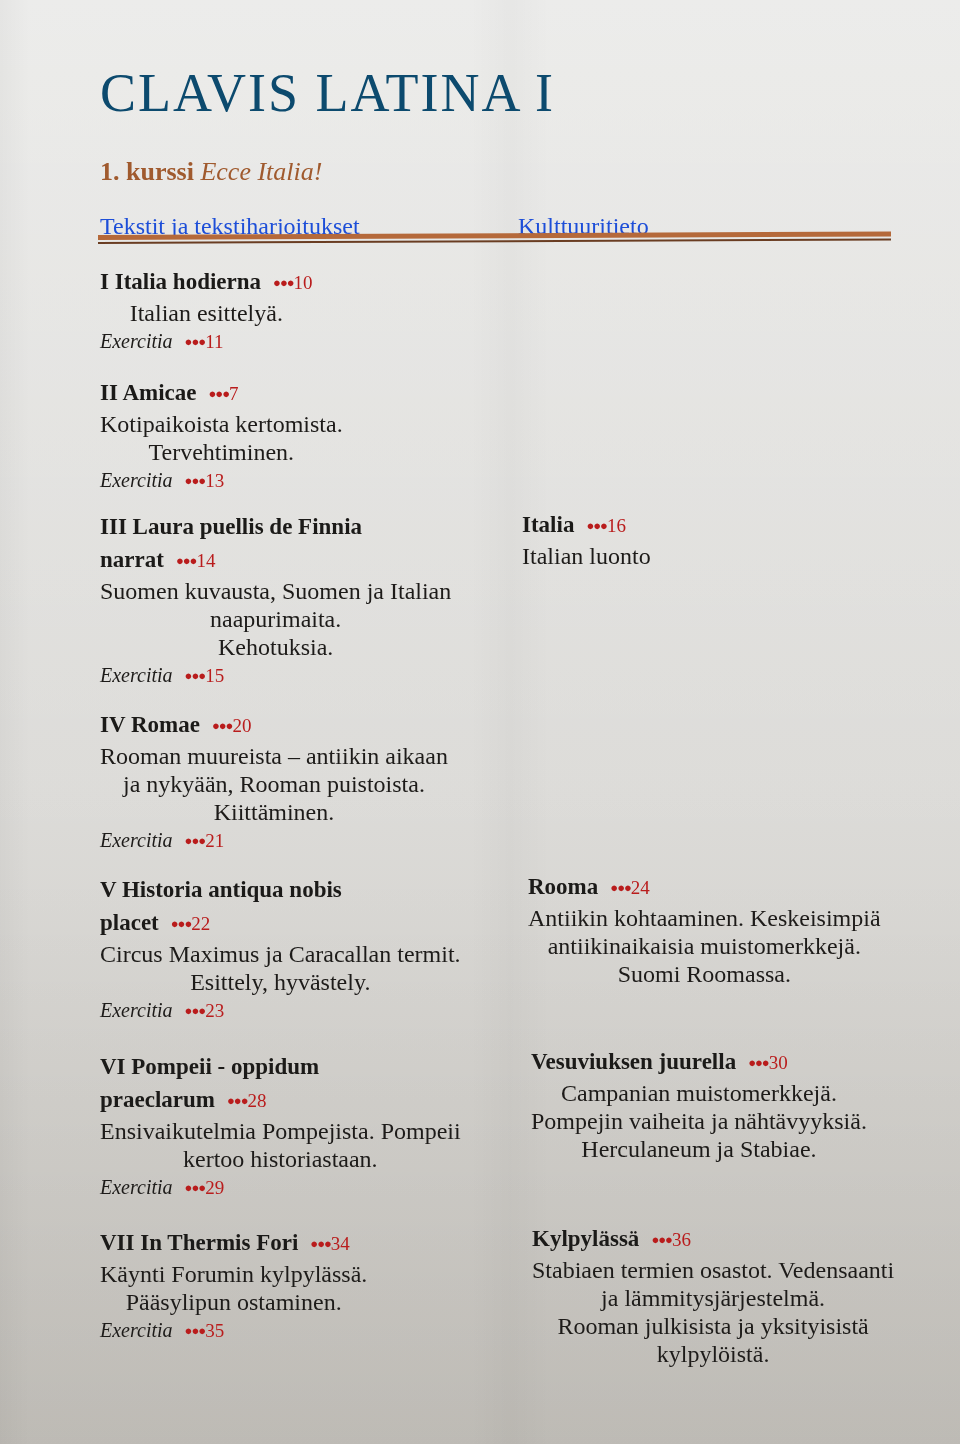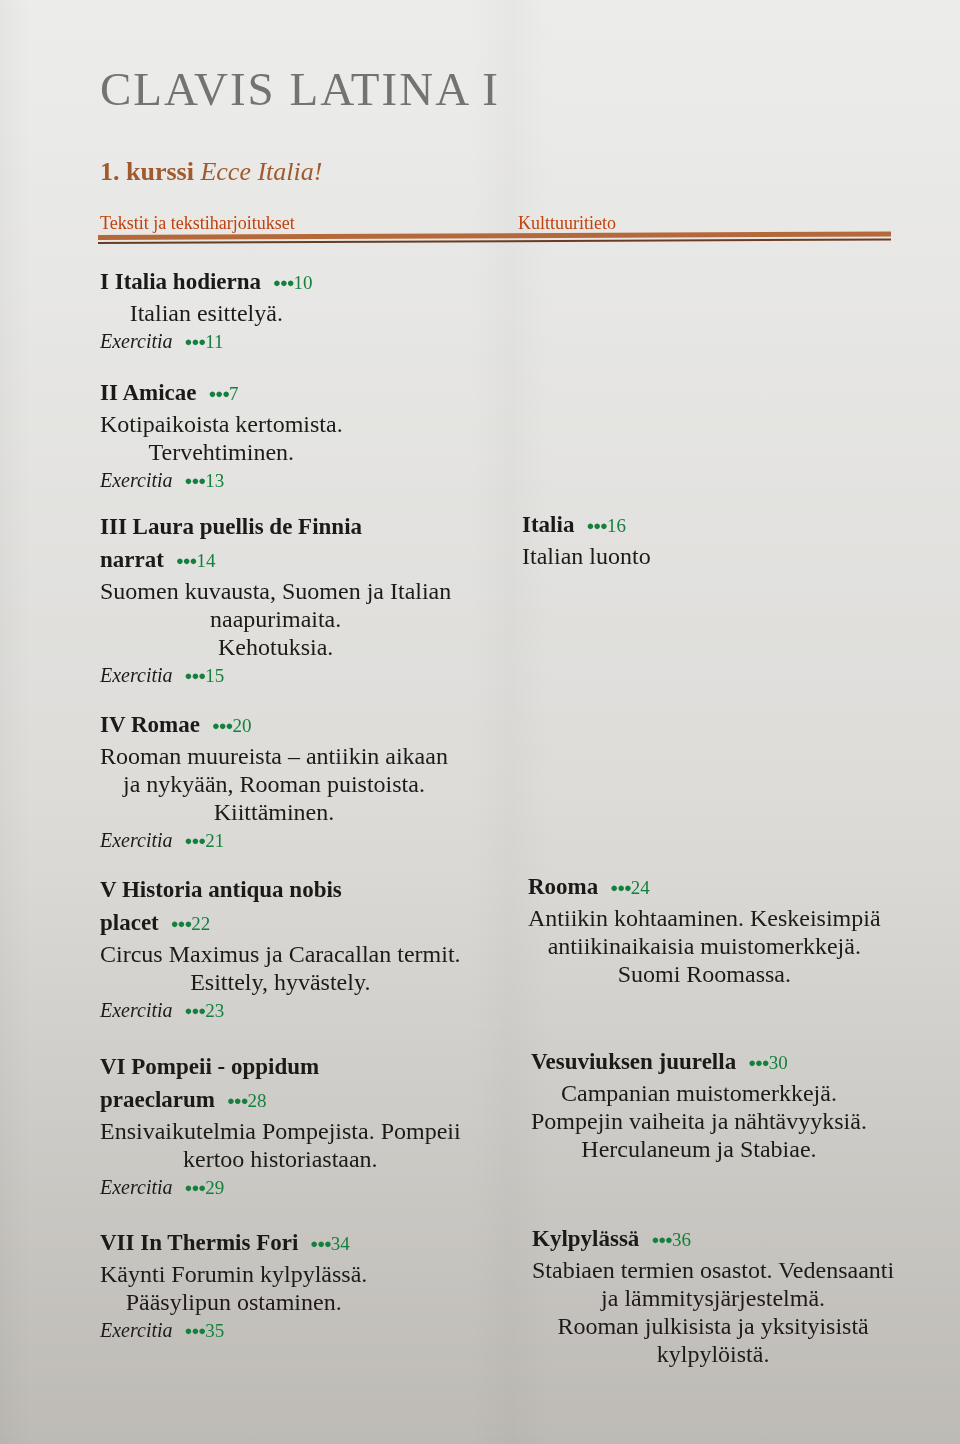--- a/index.html
+++ b/index.html
@@ -15,44 +15,44 @@
     background:
       linear-gradient(90deg, rgba(0,0,0,0.03) 0px, rgba(255,255,255,0) 30px),
       linear-gradient(180deg, rgba(255,255,255,0.25) 0%, rgba(255,255,255,0) 60%, rgba(0,0,0,0.06) 100%);
   }
   .shade {
     position: absolute; left: 470px; top: 0; width: 80px; height: 1444px;
     background: linear-gradient(90deg, rgba(0,0,0,0) 0%, rgba(0,0,0,0.025) 50%, rgba(0,0,0,0) 100%);
   }
   .title {
     position: absolute; left: 100px; top: 62px;
-    font-size: 47px; letter-spacing: 2px; color: #737373;
+    font-size: 54px; letter-spacing: 2px; color: #0c4a6e;
     font-family: "Liberation Serif", serif; font-weight: normal;
   }
   .course {
     position: absolute; left: 100px; top: 157px;
     font-size: 26px; color: #a05a2e; font-weight: bold;
   }
   .course .italic { font-style: italic; font-weight: normal; }
   .colhead {
-    position: absolute; top: 213px; font-size: 18px; color: #c2410c;
+    position: absolute; top: 213px; font-size: 24px; color: #1d4ed8;
   }
   .rule-thick {
     position: absolute; left: 98px; top: 235px; width: 793px; height: 5px;
     background: #b5693a; transform: rotate(-0.25deg); transform-origin: left;
   }
   .rule-thin {
     position: absolute; left: 98px; top: 242px; width: 793px; height: 2px;
     background: #6a3d22; transform: rotate(-0.25deg); transform-origin: left;
   }
   .entry { position: absolute; }
   .entry .head { font-size: 23px; font-weight: bold; line-height: 33px; color: #1b1a18; }
   .entry .line { font-size: 24px; line-height: 28px; text-align: center; }
   .entry .ex { font-size: 20px; line-height: 28px; font-style: italic; }
-  .pg { color: #15803d; font-weight: normal; font-style: normal; font-size: 19px; margin-left: 12px; text-align: right; }
+  .pg { color: #b91c1c; font-weight: normal; font-style: normal; font-size: 19px; margin-left: 12px; text-align: right; }
   .dots { letter-spacing: -1px; font-size: 13px; vertical-align: 2px; }
 </style>
 </head>
 <body>
 
 <div class="page"></div>
 <div class="shade"></div>
 
 <div class="title">CLAVIS LATINA I</div>
 

